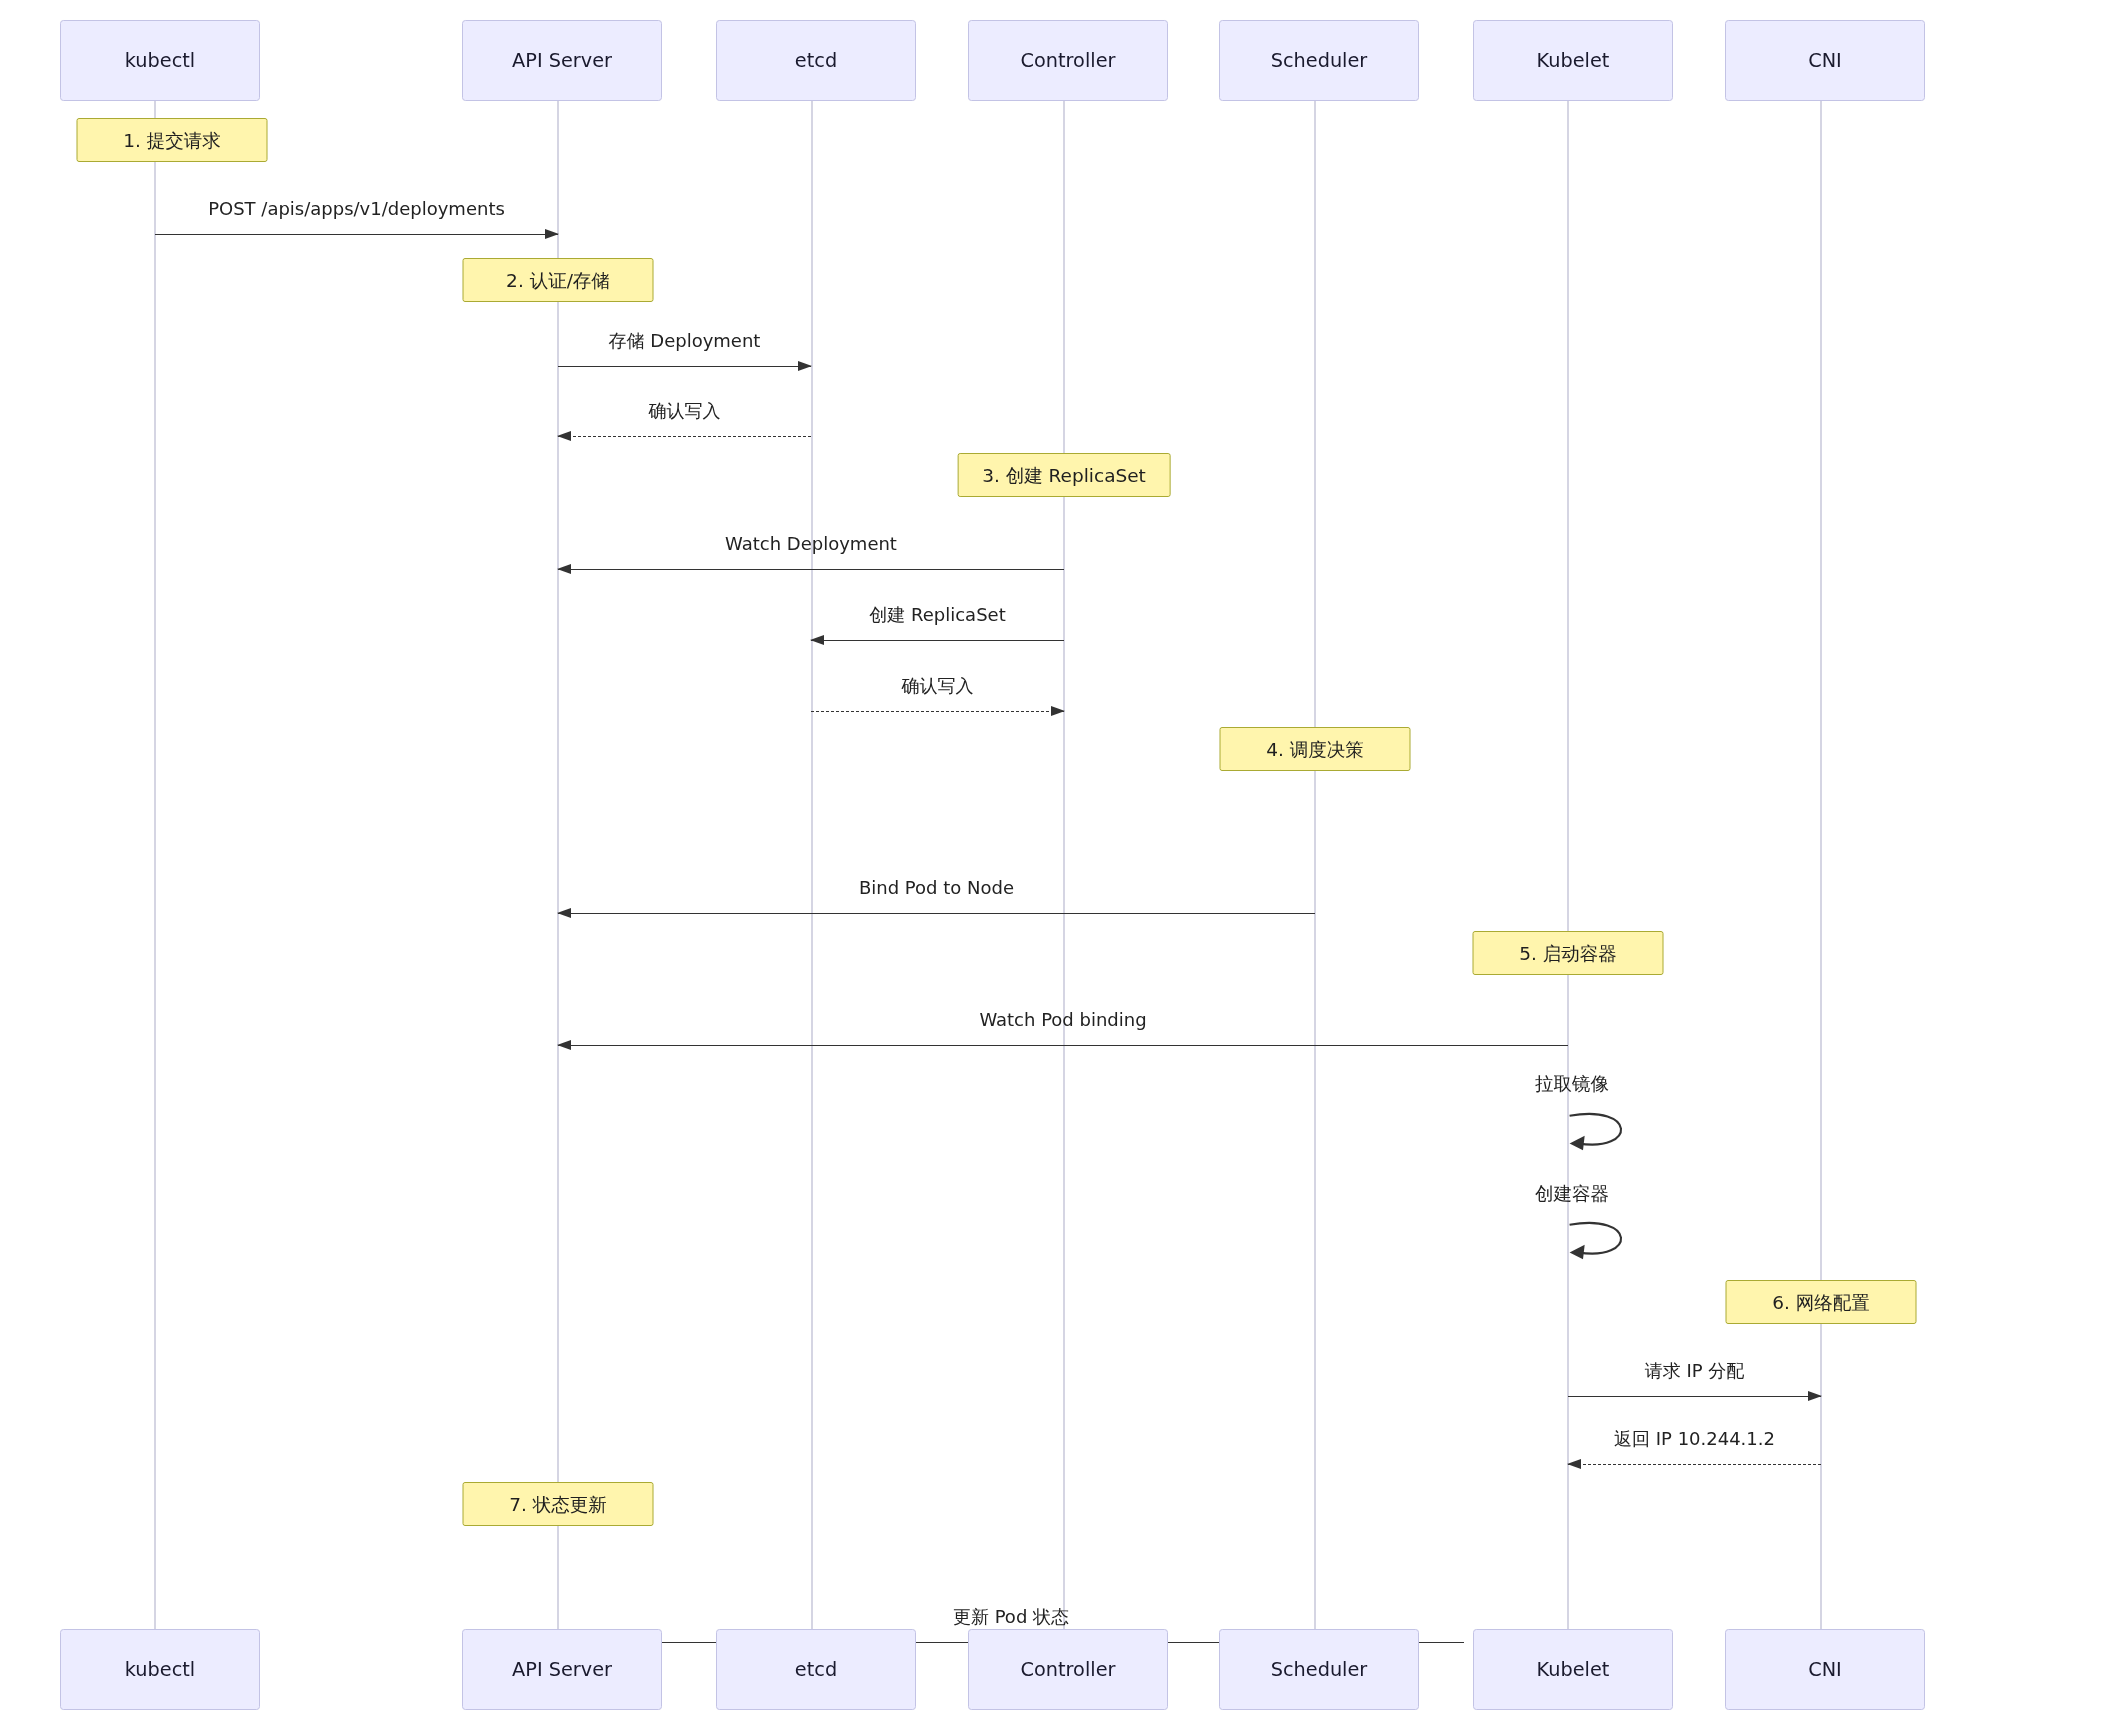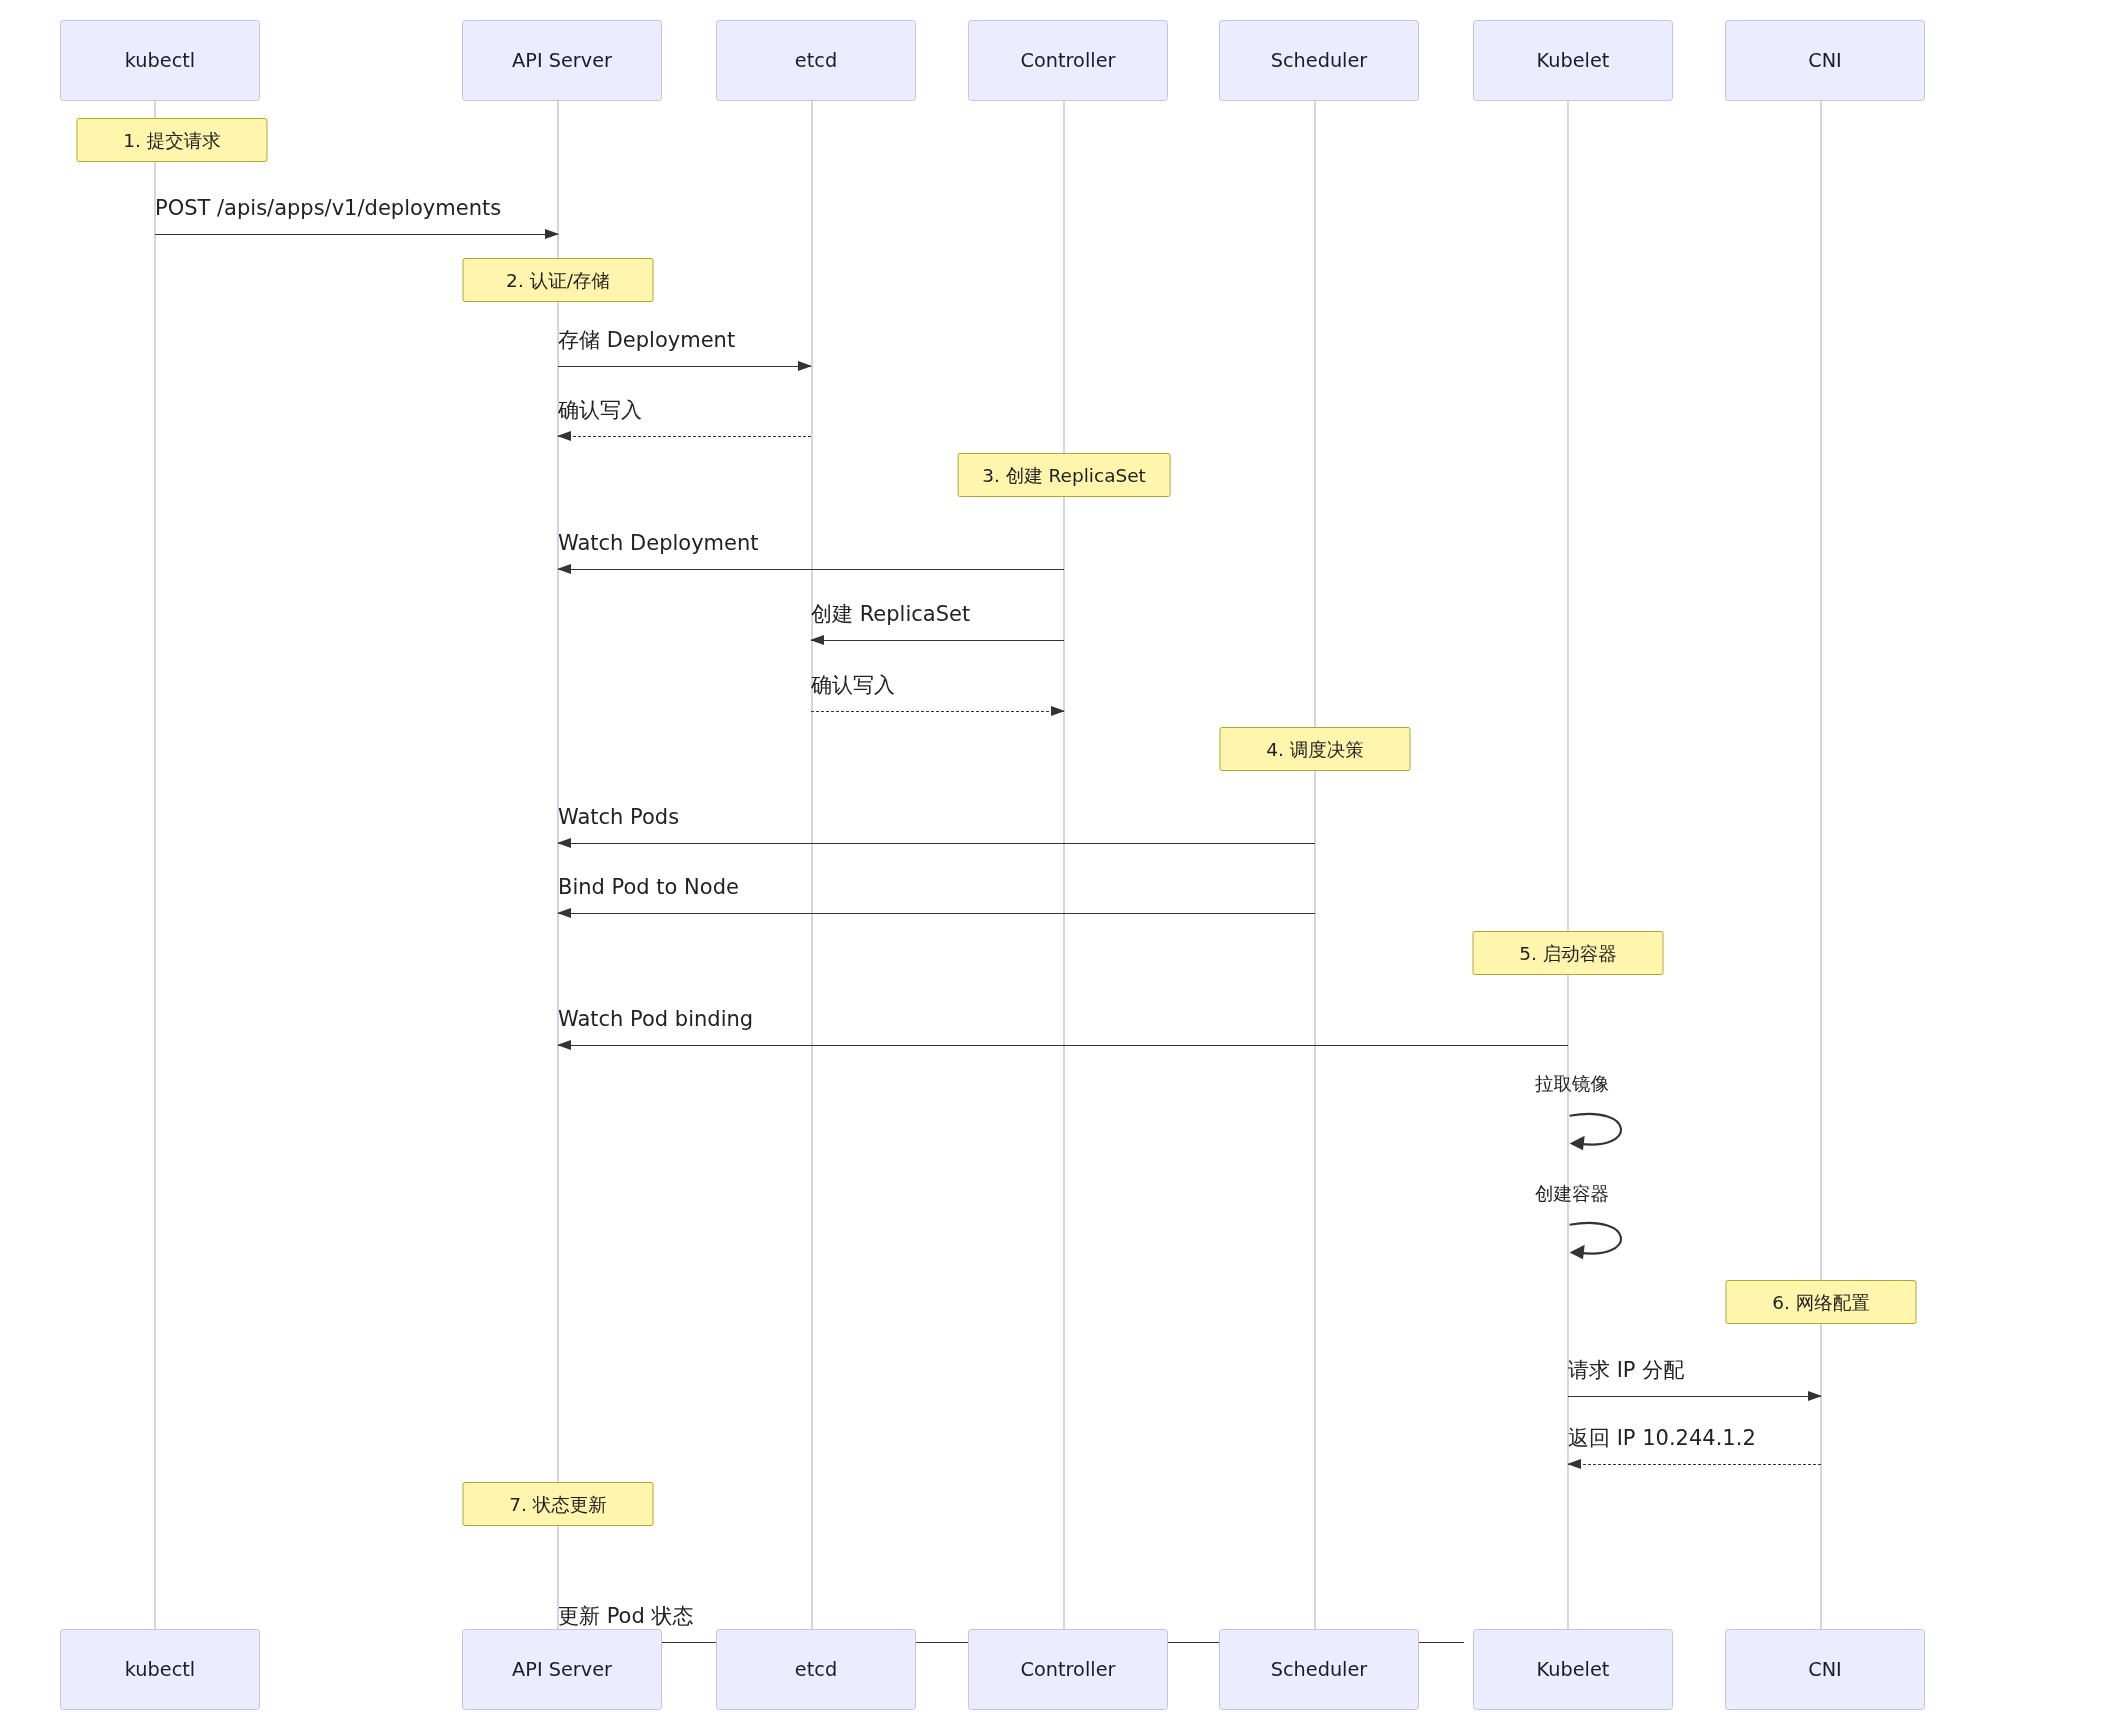--- a/index.html
+++ b/index.html
@@ -43,23 +43,24 @@
     display: flex;
     align-items: center;
     justify-content: center;
     font-size: 18.5px;
     white-space: nowrap;
     transform: translateX(-50%);
     color: #1f1f1f;
   }
   .message { position: absolute; }
   .msg-label {
+    text-align: center;
     height: 25px;
     line-height: 25px;
-    font-size: 21px;
+    font-size: 18px;
     white-space: nowrap;
     color: #222222;
   }
   .msg-line {
     position: relative;
     margin-top: 12.6px;
     height: 0;
     border-top: 1.7px solid var(--arrow, #333333);
   }
   .msg-line.dashed { border-top-style: dashed; }
@@ -129,26 +130,20 @@
       </div>
   </div>
 
   <div class="message" style="left:811px; top:673px; width:253px;">
     <div class="msg-label">确认写入</div>
     <div class="msg-line dashed arrow-right">
         <span class="head"></span>
       </div>
   </div>
 
-  <div class="message" style="left:558px; top:805px; width:757px;">
-    <div class="msg-label">Watch Pods</div>
-    <div class="msg-line arrow-left">
-        <span class="head"></span>
-      </div>
-  </div>
 
   <div class="message" style="left:558px; top:875px; width:757px;">
     <div class="msg-label">Bind Pod to Node</div>
     <div class="msg-line arrow-left">
         <span class="head"></span>
       </div>
   </div>
 
   <div class="message" style="left:558px; top:1007px; width:1010px;">
     <div class="msg-label">Watch Pod binding</div>

